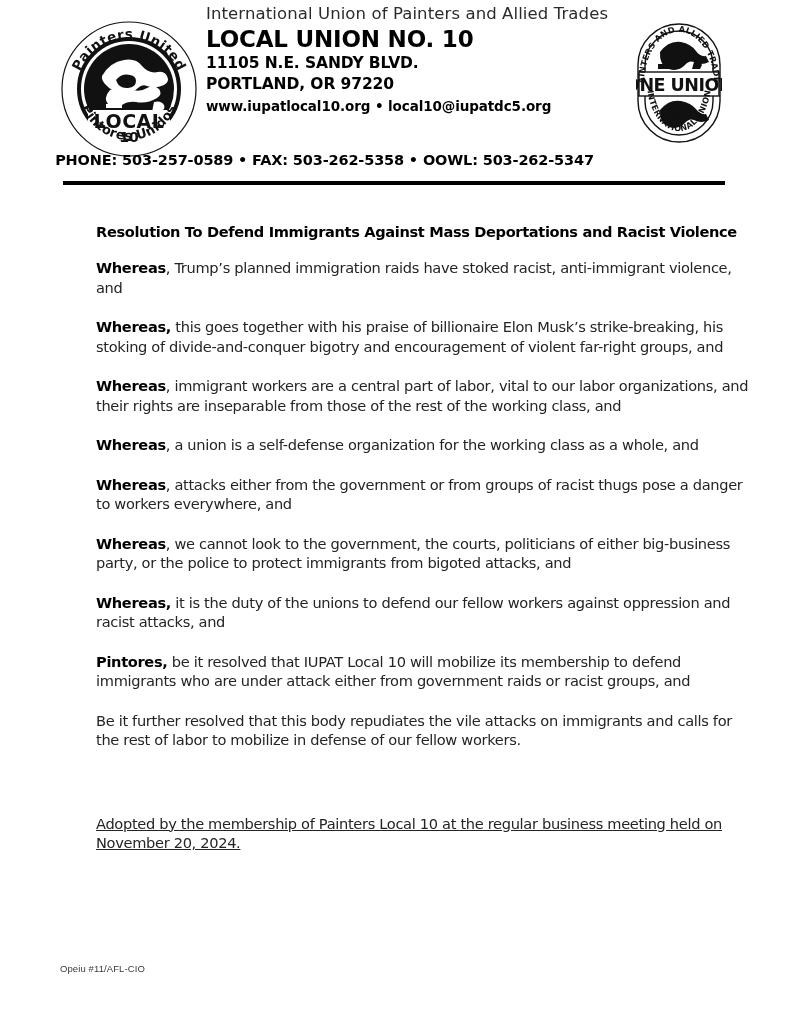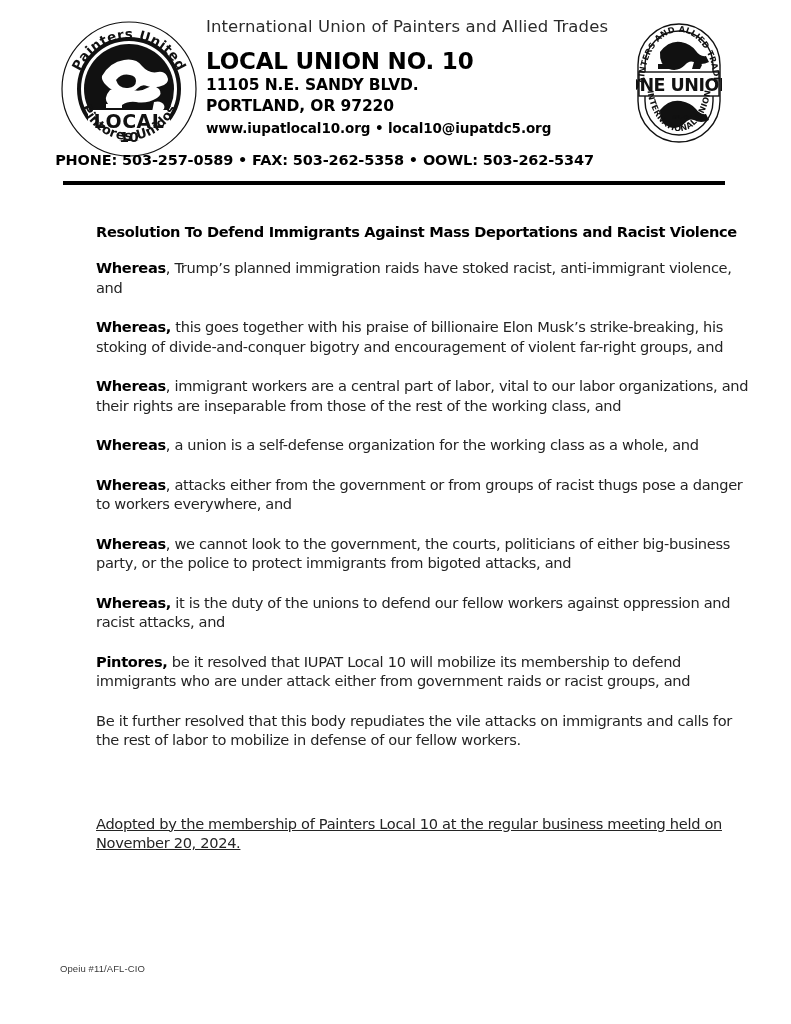--- a/index.html
+++ b/index.html
@@ -42,40 +42,40 @@
     position: absolute;
     left: 636px;
     top: 22px;
     width: 86px;
     height: 122px;
   }
 
   .org-block {
     position: absolute;
     left: 206px;
-    top: 17px;
+    top: 4px;
     width: 420px;
   }
   .org-line1 {
     font-family: "DejaVu Sans", sans-serif;
     font-size: 16.5px;
     font-weight: 400;
     color: #2b2b2b;
     letter-spacing: 0.1px;
     line-height: 20px;
     white-space: nowrap;
   }
   .org-line2 {
     font-family: "DejaVu Sans", sans-serif;
     font-size: 23px;
     font-weight: bold;
     color: #000000;
     line-height: 28px;
     letter-spacing: -0.2px;
-    margin-top: 10px;
+    margin-top: 1px;
     white-space: nowrap;
   }
   .org-addr {
     font-family: "DejaVu Sans", sans-serif;
     font-size: 15.5px;
     font-weight: bold;
     color: #000000;
     line-height: 21px;
     letter-spacing: -0.1px;
     white-space: nowrap;

